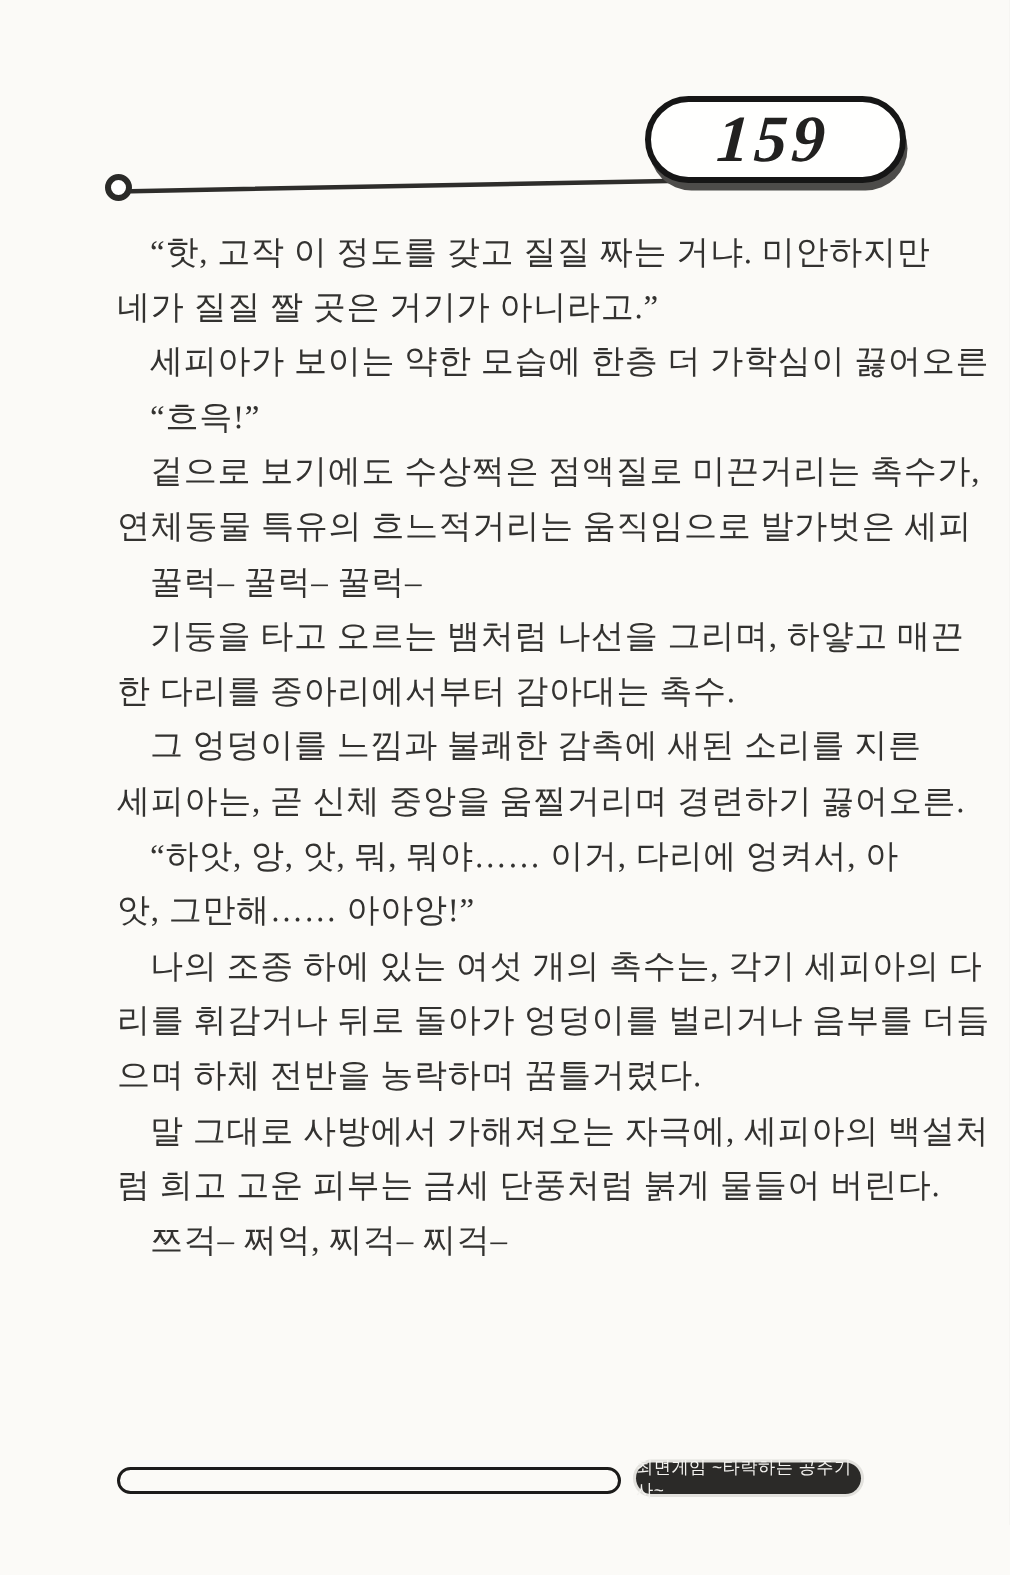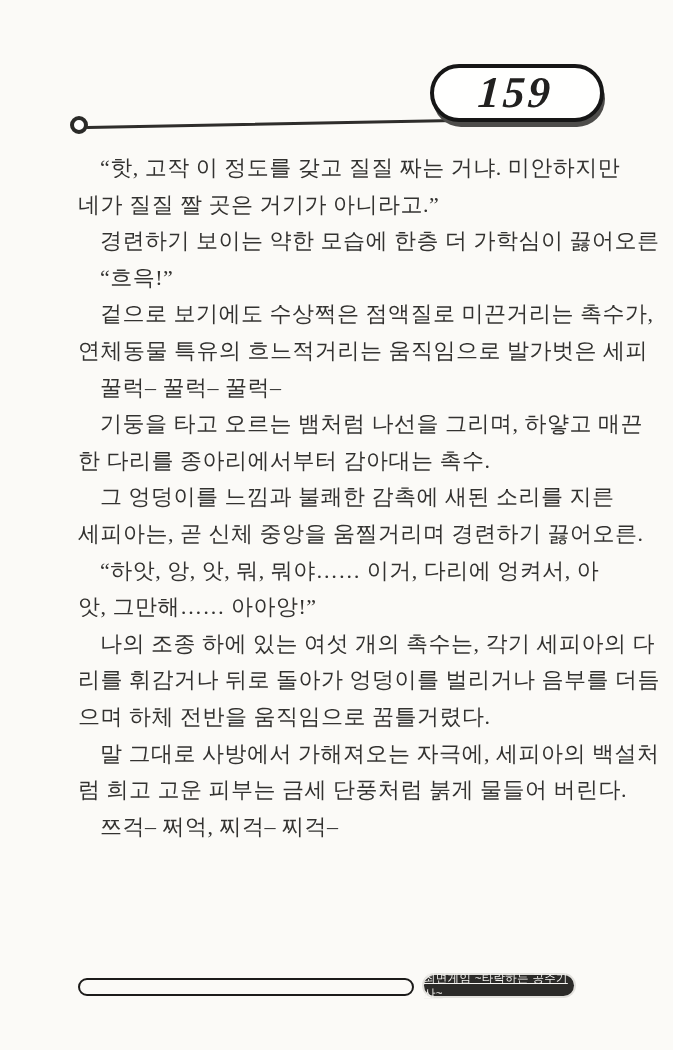--- a/index.html
+++ b/index.html
@@ -81,51 +81,50 @@
     position:absolute;left:424px;top:975px;
     width:150px;height:21px;
     background:var(--badge-bg);
     border-radius:11px;
     color:var(--badge-text);
     display:flex;align-items:center;justify-content:flex-end;
     font-family:"Liberation Sans","DejaVu Sans",sans-serif;
     font-size:11.5px;
     letter-spacing:0.3px;
     box-shadow:0 0 0 2px rgba(180,178,172,0.35);
-    text-decoration:underline;
   }
 </style>
 </head>
 <body>
 
 <div class="page">
 
   <div class="hdr-ring"></div>
   <div class="hdr-line"></div>
   <div class="page-num-pill">
     <span class="page-num">159</span>
   </div>
 
   <main class="text-block">
       <div class="line indent">“핫, 고작 이 정도를 갖고 질질 짜는 거냐. 미안하지만</div>
       <div class="line">네가 질질 짤 곳은 거기가 아니라고.”</div>
-      <div class="line indent">경련하기 보이는 약한 모습에 한층 더 가학심이 끓어오른</div>
+      <div class="line indent">세피아가 보이는 약한 모습에 한층 더 가학심이 끓어오른</div>
       <div class="line indent">“흐윽!”</div>
       <div class="line indent">겉으로 보기에도 수상쩍은 점액질로 미끈거리는 촉수가,</div>
       <div class="line">연체동물 특유의 흐느적거리는 움직임으로 발가벗은 세피</div>
       <div class="line indent">꿀럭– 꿀럭– 꿀럭–</div>
       <div class="line indent">기둥을 타고 오르는 뱀처럼 나선을 그리며, 하얗고 매끈</div>
       <div class="line">한 다리를 종아리에서부터 감아대는 촉수.</div>
       <div class="line indent">그 엉덩이를 느낌과 불쾌한 감촉에 새된 소리를 지른</div>
       <div class="line">세피아는, 곧 신체 중앙을 움찔거리며 경련하기 끓어오른.</div>
       <div class="line indent">“하앗, 앙, 앗, 뭐, 뭐야…… 이거, 다리에 엉켜서, 아</div>
       <div class="line">앗, 그만해…… 아아앙!”</div>
       <div class="line indent">나의 조종 하에 있는 여섯 개의 촉수는, 각기 세피아의 다</div>
       <div class="line">리를 휘감거나 뒤로 돌아가 엉덩이를 벌리거나 음부를 더듬</div>
-      <div class="line">으며 하체 전반을 움직임으로 꿈틀거렸다.</div>
+      <div class="line">으며 하체 전반을 농락하며 꿈틀거렸다.</div>
       <div class="line indent">말 그대로 사방에서 가해져오는 자극에, 세피아의 백설처</div>
       <div class="line">럼 희고 고운 피부는 금세 단풍처럼 붉게 물들어 버린다.</div>
       <div class="line indent">쯔걱– 쩌억, 찌걱– 찌걱–</div>
     </main>
 
   <div class="footer-rule"></div>
   <div class="footer-badge">
     <span>최면게임 ~타락하는 공주기사~</span>
   </div>
 

